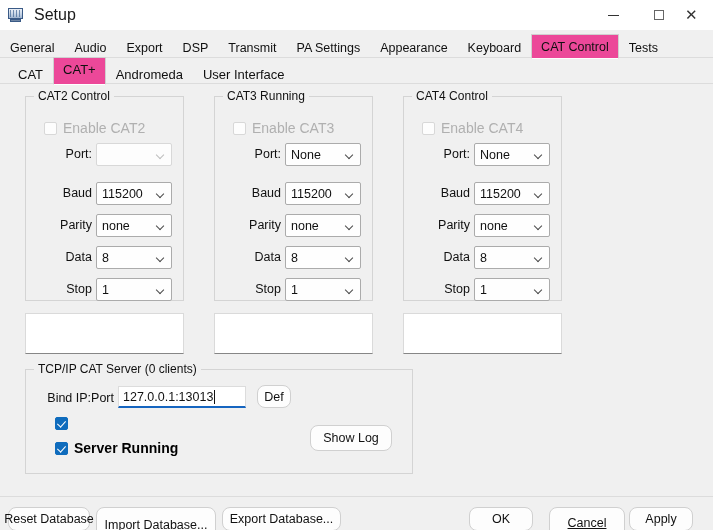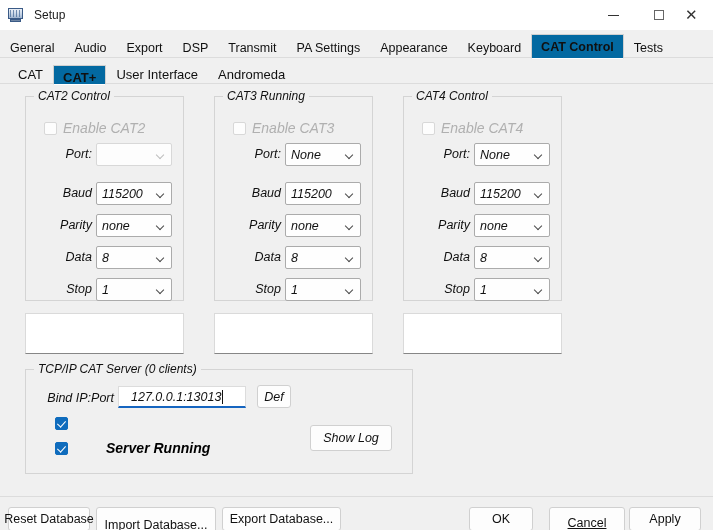--- a/index.html
+++ b/index.html
@@ -51,21 +51,21 @@
   .title-icon .base {
     position: absolute;
     left: 2px; top: 12px;
     width: 11px; height: 3px;
     background: #6f86a4;
     border: 1px solid #3a5a86;
     box-sizing: border-box;
   }
   .title-text {
     margin-left: 10px;
-    font-size: 12px;
+    font-size: 16px;
     color: #1a1a1a;
   }
   .win-controls {
     position: absolute;
     right: 0; top: 0;
     height: 30px;
     display: flex;
   }
   .win-btn {
     width: 46px; height: 30px;
@@ -122,41 +122,39 @@
     line-height: 22px;
     font-size: 12.5px;
     color: #101010;
     white-space: nowrap;
     background: transparent;
     border: 1px solid transparent;
     border-bottom: none;
     box-sizing: border-box;
   }
   .tab.selected {
-    background: #0369a1;
+    background: #ec4899;
     border: 1px solid #d0d0d0;
     border-bottom: 1px solid #ffffff;
     height: 25px;
     line-height: 24px;
     z-index: 3;
     margin-bottom: -1px;
-    font-weight: bold;
   }
   .tabstrip.level2 .tab { font-size: 13px; height: 21px; line-height: 21px; }
-  .tabstrip.level2 .tab.selected { height: 20px; line-height: 23px; }
+  .tabstrip.level2 .tab.selected { height: 28px; line-height: 23px; }
 
   
   .page {
     position: absolute;
     left: 0; top: 83px;
     width: 713px; height: 413px;
     background: #f0f0f0;
     border-top: 1px solid #dcdcdc;
     box-sizing: border-box;
-    font-style: italic;
   }
 
   
   .group {
     position: absolute;
     border: 1px solid #d4d4d4;
     box-sizing: border-box;
   }
   .group > .legend {
     position: absolute;
@@ -266,35 +264,35 @@
   .textinput {
     position: absolute;
     background: #ffffff;
     border: 1px solid #dcdcdc;
     border-bottom: 2px solid #1565c0;
     box-sizing: border-box;
     display: flex;
     align-items: center;
     font-size: 12.5px;
     color: #111;
-    padding-left: 12px;
+    padding-left: 4px;
   }
   .textinput .caret {
     display: inline-block;
     width: 1px;
     height: 14px;
     background: #111;
     margin-left: 1px;
   }
 
   .btn {
     position: absolute;
     background: #fdfdfd;
     border: 1px solid #d0d0d0;
-    border-radius: 3px;
+    border-radius: 8px;
     box-sizing: border-box;
     display: flex;
     align-items: center;
     justify-content: center;
     font-size: 12.5px;
     color: #111;
     white-space: nowrap;
   }
 
   
@@ -338,22 +336,22 @@
     <div class="tab">PA Settings</div>
     <div class="tab">Appearance</div>
     <div class="tab">Keyboard</div>
     <div class="tab selected">CAT Control</div>
     <div class="tab">Tests</div>
   </div>
 
 <div class="tabstrip level2" id="tabs-secondary" style="padding-left: 8px;">
     <div class="tab">CAT</div>
     <div class="tab selected">CAT+</div>
+    <div class="tab">Andromeda</div>
     <div class="tab">User Interface</div>
-    <div class="tab">Andromeda</div>
   </div>
 
 <div class="page">
 
   <div id="cat-groups-host">
       <div class="group" style="left: 25px; top: 12px; width: 159px; height: 205px;">
         <div class="legend">CAT2 Control</div>
         <div class="cb-row" style="left: 18px; top: 23px;">
           <span class="checkbox" style="border-color: rgb(216, 216, 216);"></span>
           <span class="cb-label disabled">Enable CAT2</span>
@@ -462,34 +460,34 @@
       <span>127.0.0.1:13013</span>
         <span class="caret"></span>
     </div>
 
     <div class="btn" style="left:231px; top:15px; width:34px; height:23px;">Def</div>
 
     <div class="cb-row" style="left:29px; top:47px;">
       <span class="checkbox checked"></span>
     </div>
 
-    <div class="cb-row" style="left:29px; top:70px;gap:32px;">
+    <div class="cb-row" style="left:29px; top:70px;">
       <span class="checkbox checked"></span>
       <span class="cb-label bold">Server Running</span>
     </div>
 
     <div class="btn" style="left:284px; top:55px; width:82px; height:26px;">Show Log</div>
   </div>
 
 </div>
 
 <div class="footer">
   <div id="footer-left">
       <div class="btn" style="left: 8px; top: 10px; width: 82px; height: 24px;">Reset Database</div>
       <div class="btn" style="left: 96px; top: 10px; width: 120px; height: 36px;">Import Database...</div>
       <div class="btn" style="left: 222px; top: 10px; width: 119px; height: 24px;">Export Database...</div>
     </div>
   <div id="footer-right">
       <div class="btn" style="left: 469px; top: 10px; width: 64px; height: 24px;">OK</div>
       <div class="btn" style="left: 549px; top: 10px; width: 76px; height: 31px; text-decoration: underline;">Cancel</div>
-      <div class="btn" style="left: 629px; top: 10px; width: 72px; height: 24px;">Apply</div>
+      <div class="btn" style="left: 629px; top: 10px; width: 64px; height: 24px;">Apply</div>
     </div>
 </div>
 
 </body></html>

